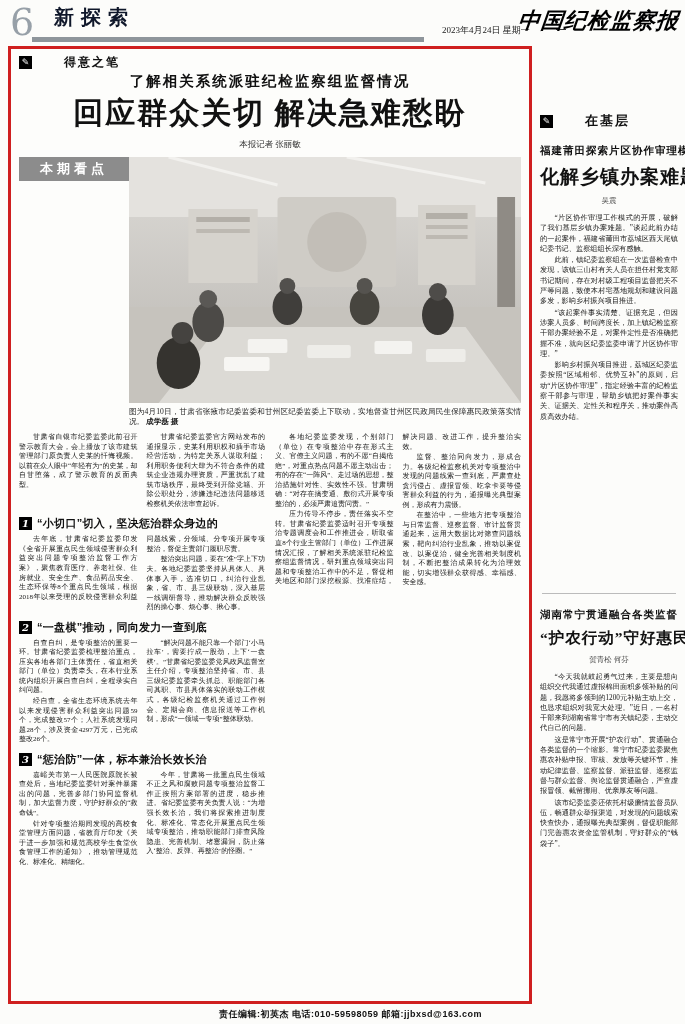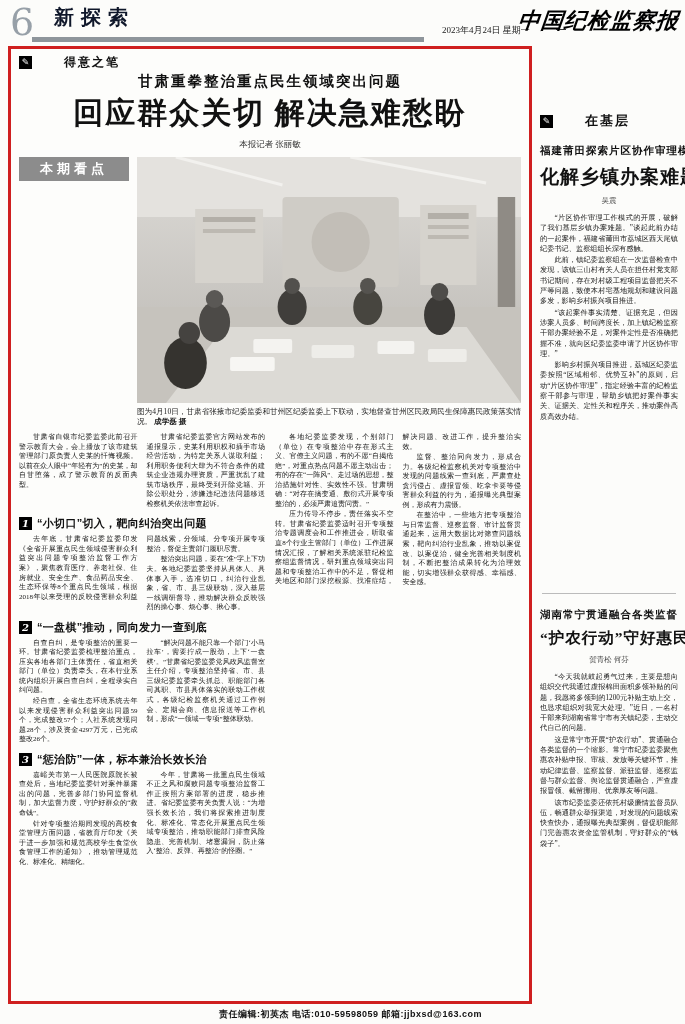--- a/index.html
+++ b/index.html
@@ -21,21 +21,21 @@
   .main-inner{padding:5px 8px 4px 8px;height:942px;overflow:hidden;}
   .kicker{display:flex;align-items:center;gap:4px;}
   .kicker .kicon{width:13px;height:13px;background:#000;color:#fff;font-size:9px;line-height:13px;text-align:center;flex:0 0 auto;}
   .kicker .ktext{font-size:12px;font-weight:bold;letter-spacing:2px;font-family:"Liberation Sans",sans-serif;margin-left:28px;}
   .shoulder{text-align:center;font-size:14.5px;font-weight:bold;letter-spacing:2px;margin-top:1px;
             font-family:"Liberation Sans",sans-serif;}
   .headline{text-align:center;font-size:30px;font-weight:700;letter-spacing:2px;margin-top:2px;
             font-family:"Liberation Serif",serif;}
   .byline{text-align:center;font-size:8.5px;color:#333;margin-top:5px;}
   
-  .prow{display:flex;gap:8px;margin-top:6px;}
+  .prow{display:flex;margin-top:6px;}
   .aside{width:110px;flex:0 0 auto;}
   .aside .atitle{background:#8c8c8c;color:#fff;font-weight:bold;font-size:13px;letter-spacing:4px;
                  text-align:center;padding:3px 0;font-family:"Liberation Sans",sans-serif;}
   .aside .atext{margin-top:6px;font-size:8.2px;line-height:12.35px;text-align:justify;font-style:italic;color:#1a1a1a;
                 text-indent:2em;height:258px;overflow:hidden;}
   .pwrap{flex:1 1 auto;min-width:0;}
   .photo{width:100%;height:246px;display:block;background:#c9c7c3;}
   .caption{margin-top:4px;font-size:7.6px;line-height:10px;text-align:justify;color:#222;}
   .caption .credit{font-weight:bold;white-space:nowrap;}
   
@@ -74,21 +74,21 @@
   <div class="hdrdash"></div>
   <div class="masthead">中国纪检监察报</div>
 </div>
 
 <div class="mainbox">
  <div class="main-inner">
   <div class="kicker">
     <span class="kicon">✎</span>
     <span class="ktext">得意之笔</span>
   </div>
-  <div class="shoulder">甘肃重拳整治重点民生领域突出问题</div>
+  <div class="shoulder">了解相关系统派驻纪检监察组监督情况</div>
   <div class="headline">回应群众关切 解决急难愁盼</div>
   <div class="byline">本报记者 张丽敏</div>
 
   <div class="prow">
     <div class="aside">
       <div class="atitle">本期看点</div>
     </div>
     <div class="pwrap">
       <svg class="photo" viewBox="0 0 396 246" preserveAspectRatio="none">
         <defs>
@@ -138,21 +138,21 @@
 
   <div class="brow">
     <div class="half left">
       <div class="coltext">
             <p>甘肃省白银市纪委监委此前召开警示教育大会，会上播放了该市建筑管理部门原负责人史某的忏悔视频。以前在众人眼中“年轻有为”的史某，却自甘堕落，成了警示教育的反面典型。</p>
             <p>甘肃省纪委监委官方网站发布的通报显示，史某利用职权和插手市场经营活动，为特定关系人谋取利益；利用职务便利大肆为不符合条件的建筑企业违规办理资质，严重扰乱了建筑市场秩序，最终受到开除党籍、开除公职处分，涉嫌违纪违法问题移送检察机关依法审查起诉。</p>
           </div>
 
       <div class="sechead">
         <span class="numbox">1</span>
-        <span class="stitle">“小切口”切入，靶向纠治突出问题</span>
+        <span class="stitle">“小切口”切入，坚决惩治群众身边的</span>
       </div>
       <div class="coltext">
             <p>去年底，甘肃省纪委监委印发《全省开展重点民生领域侵害群众利益突出问题专项整治监督工作方案》，聚焦教育医疗、养老社保、住房就业、安全生产、食品药品安全、生态环保等8个重点民生领域，根据2018年以来受理的反映侵害群众利益问题线索，分领域、分专项开展专项整治，督促主责部门履职尽责。</p>
             <p>整治突出问题，要在“准”字上下功夫。各地纪委监委坚持从具体人、具体事入手，选准切口，纠治行业乱象，省、市、县三级联动，深入基层一线调研督导，推动解决群众反映强烈的操心事、烦心事、揪心事。</p>
           </div>
 
       <div class="sechead">
         <span class="numbox">2</span>
         <span class="stitle">“一盘棋”推动，同向发力一查到底</span>
       </div>

